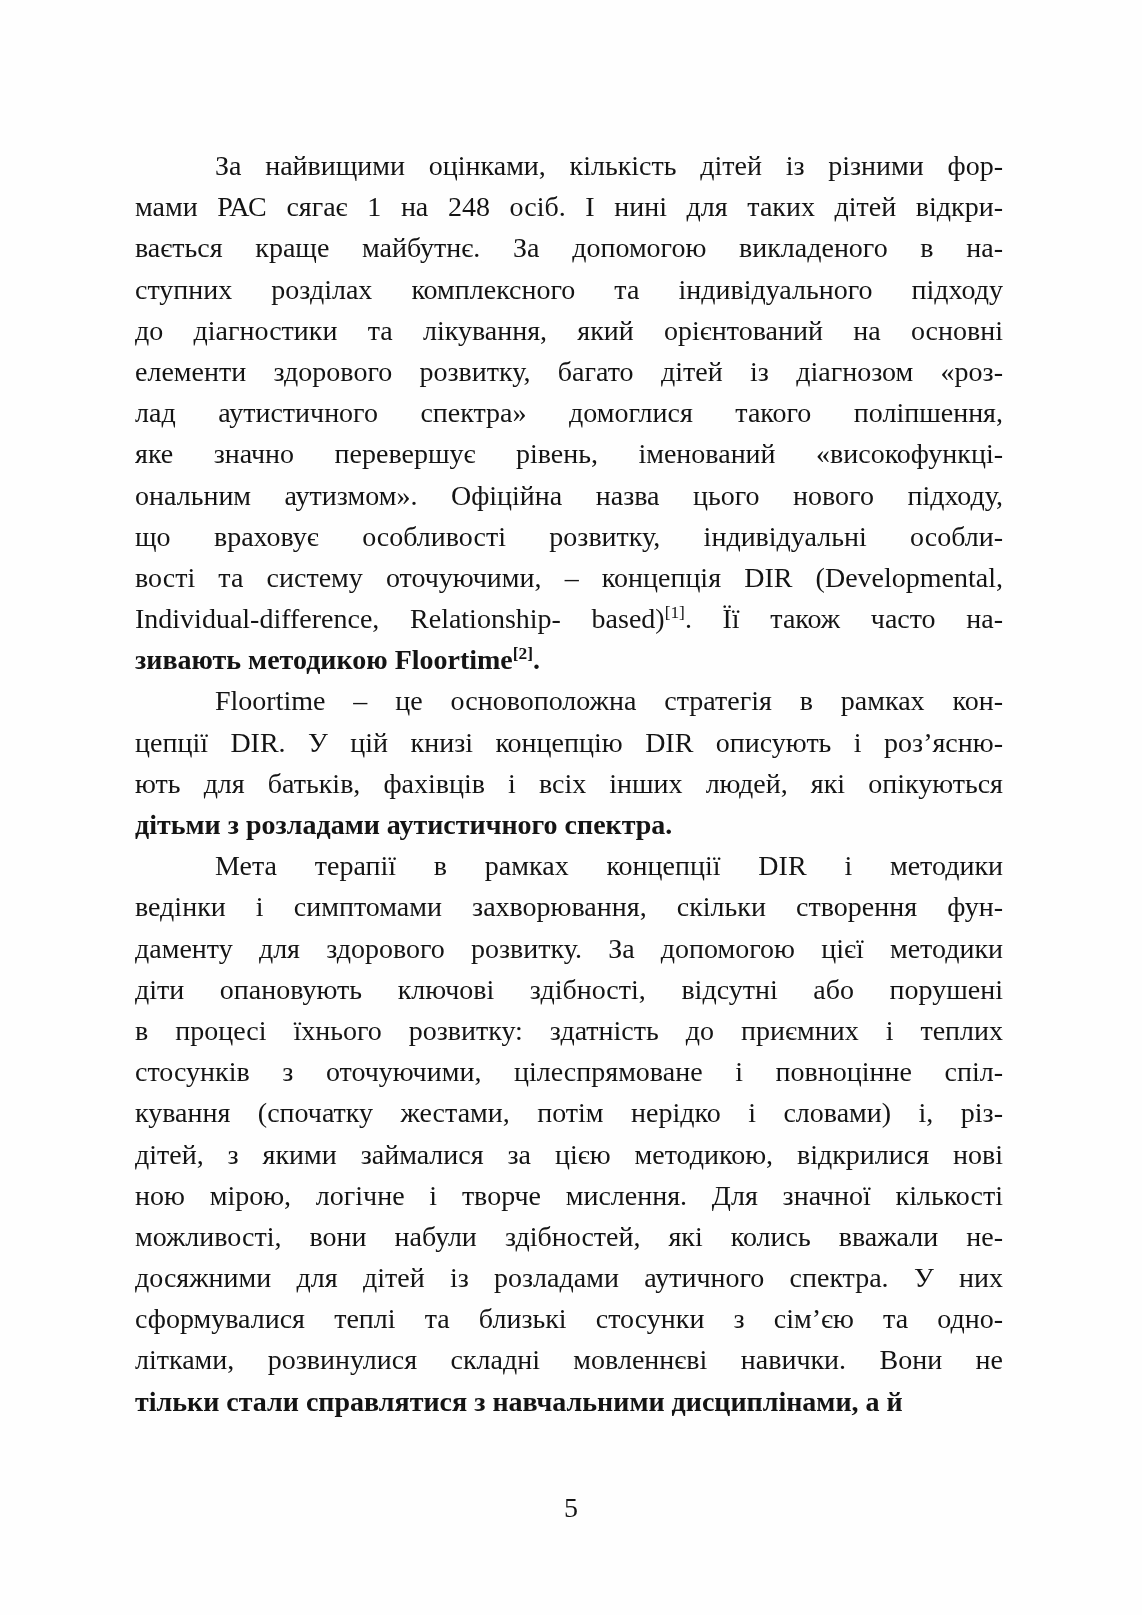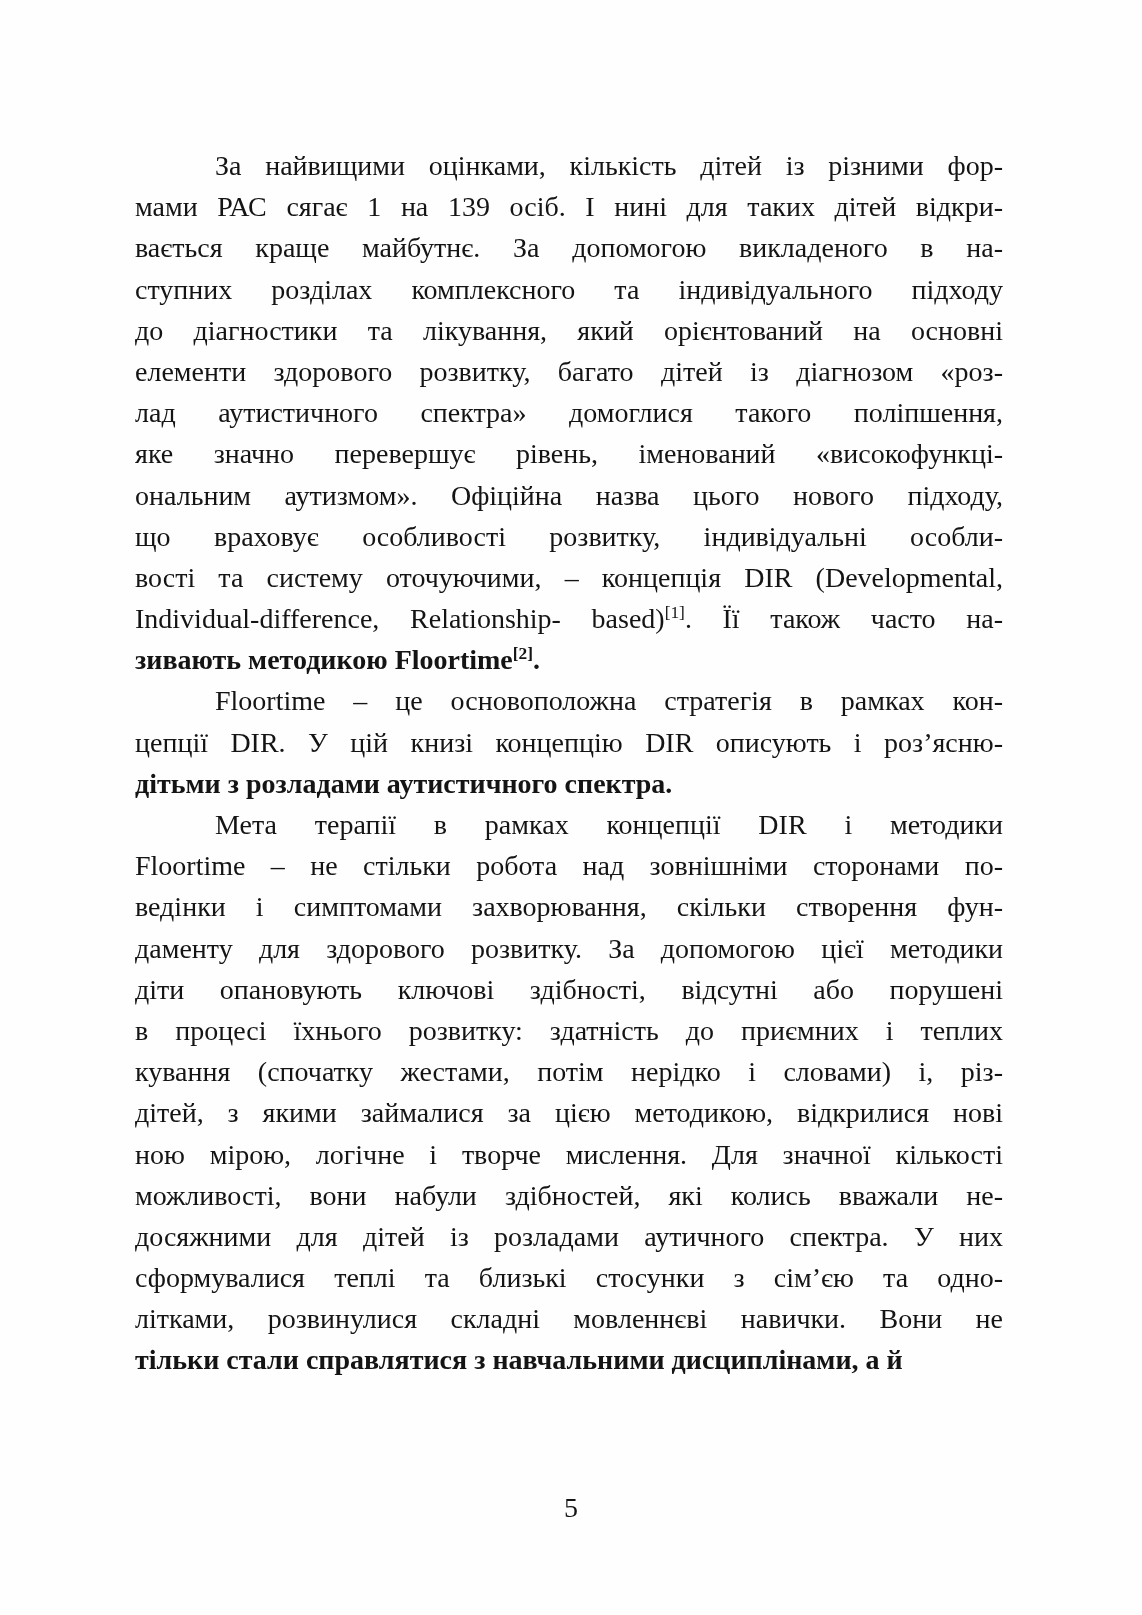--- a/index.html
+++ b/index.html
@@ -62,45 +62,46 @@
     line-height: 36px;
   }
 </style>
 </head>
 <body>
 
 <div class="page">
   <div class="text-block">
       <div class="paragraph">
         <div class="text-line first">За найвищими оцінками, кількість дітей із різними фор-</div>
-        <div class="text-line">мами РАС сягає 1 на 139 осіб. І нині для таких дітей відкри-</div>
+        <div class="text-line">мами РАС сягає 1 на 248 осіб. І нині для таких дітей відкри-</div>
         <div class="text-line">вається краще майбутнє. За допомогою викладеного в на-</div>
         <div class="text-line">ступних розділах комплексного та індивідуального підходу</div>
         <div class="text-line">до діагностики та лікування, який орієнтований на основні</div>
         <div class="text-line">елементи здорового розвитку, багато дітей із діагнозом «роз-</div>
         <div class="text-line">лад аутистичного спектра» домоглися такого поліпшення,</div>
         <div class="text-line">яке значно перевершує рівень, іменований «високофункці-</div>
         <div class="text-line">ональним аутизмом». Офіційна назва цього нового підходу,</div>
         <div class="text-line">що враховує особливості розвитку, індивідуальні особли-</div>
         <div class="text-line">вості та систему оточуючими, – концепція DIR (Developmental,</div>
         <div class="text-line">Individual-difference, Relationship- based)<sup>[1]</sup>. Її також часто на-</div>
         <div class="text-line last">зивають методикою Floortime<sup>[2]</sup>.</div>
       </div>
       <div class="paragraph">
         <div class="text-line first">Floortime – це основоположна стратегія в рамках кон-</div>
         <div class="text-line">цепції DIR. У цій книзі концепцію DIR описують і роз’ясню-</div>
+        <div class="text-line">ють для батьків, фахівців і всіх інших людей, які опікуються</div>
         <div class="text-line last">дітьми з розладами аутистичного спектра.</div>
       </div>
       <div class="paragraph">
         <div class="text-line first">Мета терапії в рамках концепції DIR і методики</div>
-        <div class="text-line">Floortime – не стільки робота над зовнішніми сторонами по-</div>
         <div class="text-line">ведінки і симптомами захворювання, скільки створення фун-</div>
         <div class="text-line">даменту для здорового розвитку. За допомогою цієї методики</div>
         <div class="text-line">діти опановують ключові здібності, відсутні або порушені</div>
         <div class="text-line">в процесі їхнього розвитку: здатність до приємних і теплих</div>
+        <div class="text-line">стосунків з оточуючими, цілеспрямоване і повноцінне спіл-</div>
         <div class="text-line">кування (спочатку жестами, потім нерідко і словами) і, різ-</div>
         <div class="text-line">дітей, з якими займалися за цією методикою, відкрилися нові</div>
         <div class="text-line">ною мірою, логічне і творче мислення. Для значної кількості</div>
         <div class="text-line">можливості, вони набули здібностей, які колись вважали не-</div>
         <div class="text-line">досяжними для дітей із розладами аутичного спектра. У них</div>
         <div class="text-line">сформувалися теплі та близькі стосунки з сім’єю та одно-</div>
         <div class="text-line">літками, розвинулися складні мовленнєві навички. Вони не</div>
         <div class="text-line last">тільки стали справлятися з навчальними дисциплінами, а й</div>
       </div>
     </div>

